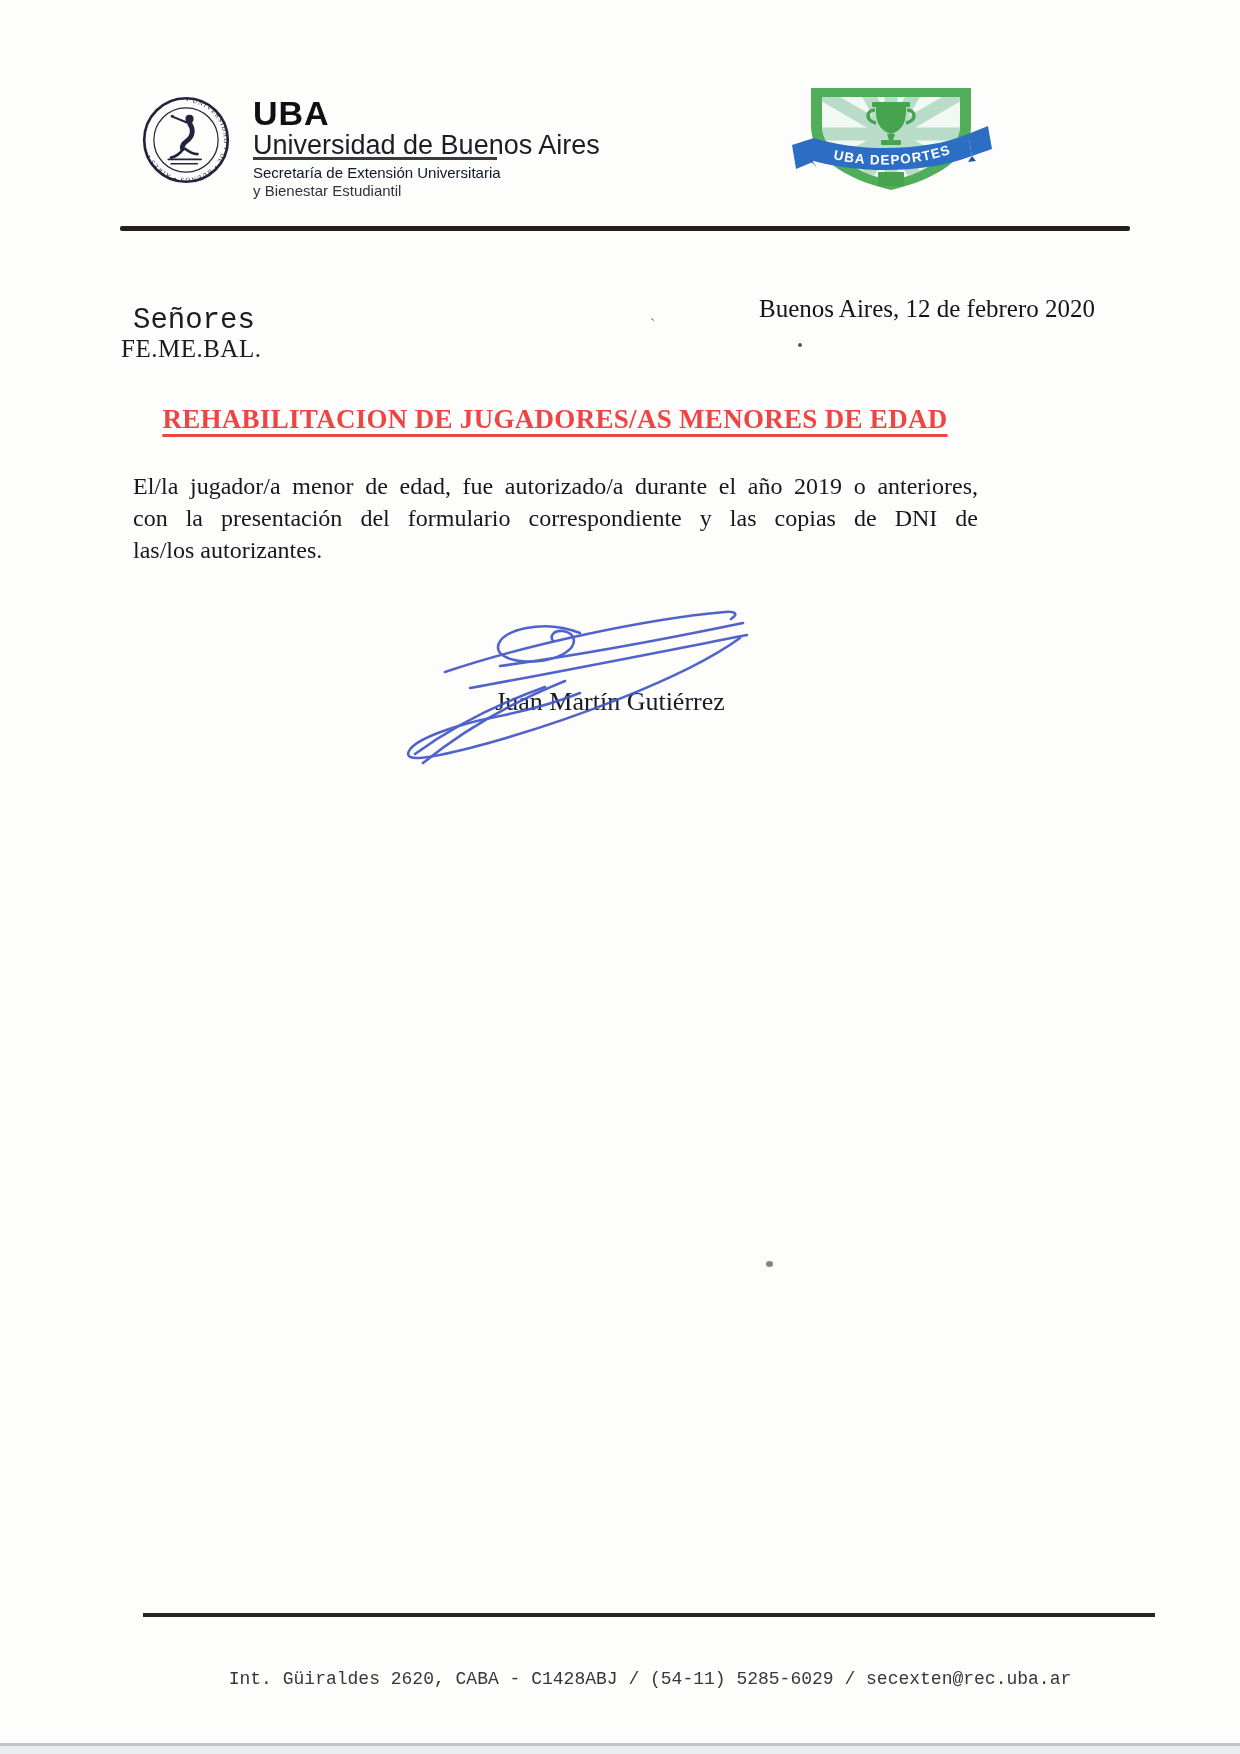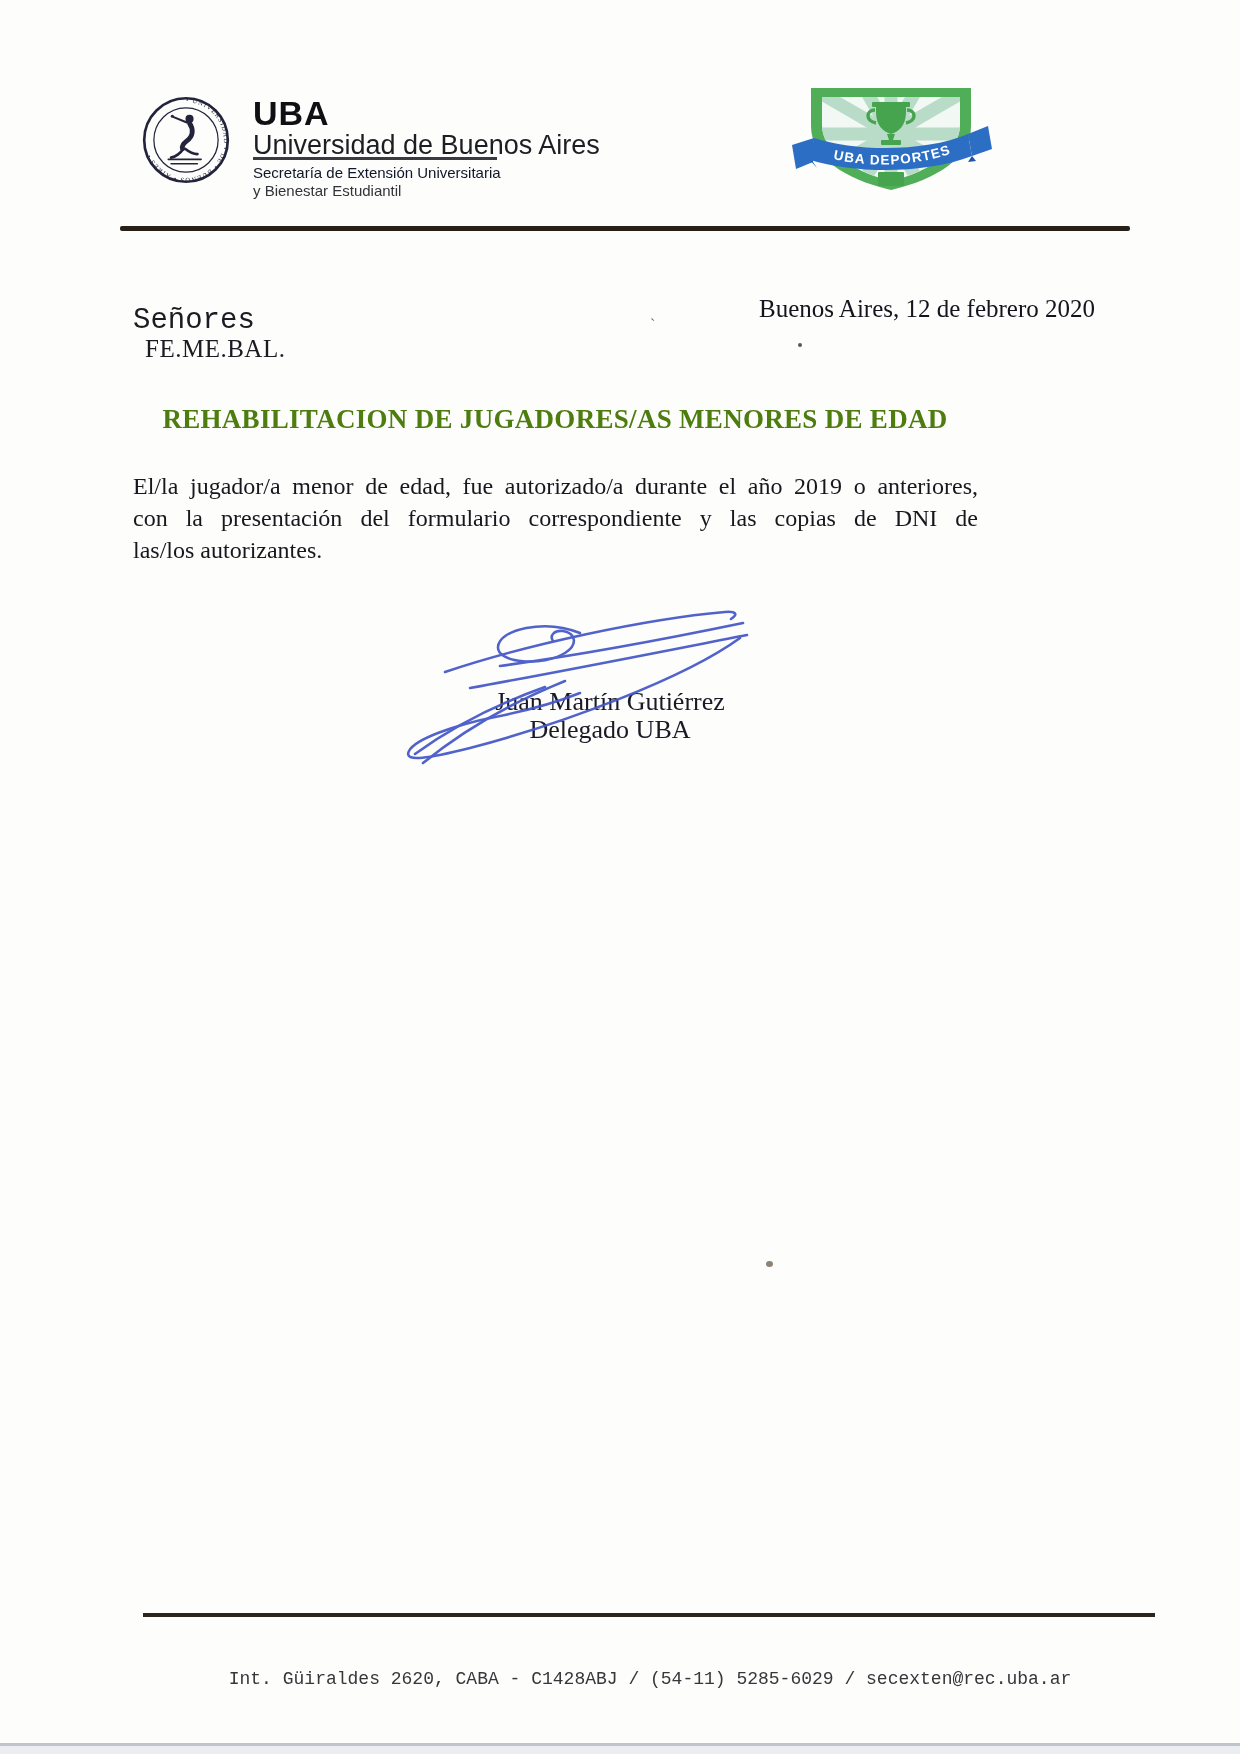--- a/index.html
+++ b/index.html
@@ -22,24 +22,24 @@
   .uba-dept2 { left:253px; top:182px; font-family:"Liberation Sans",sans-serif;
     font-size:15px; color:#33333b; }
   .shield { left:785px; top:82px; width:212px; height:114px; }
   .header-rule { left:120px; top:226px; width:1010px; height:5px;
     background:#262019; border-radius:2px; }
 
   
   .date-line { left:600px; top:269px; width:495px; text-align:right;
     font-size:25px; color:#14141e;margin-top:26px; }
   .recipient-1 { left:133px; top:304px; font-size:29px;font-family:Liberation Mono, monospace; }
-  .recipient-2 { left:145px; top:335px; font-size:25px; letter-spacing:0.5px; }
+  .recipient-2 { left:121px; top:335px; font-size:25px; letter-spacing:0.5px; }
   .letter-title { left:130px; top:404px; width:850px; text-align:center;
-    font-size:27px; font-weight:bold; letter-spacing:0.3px; color:#4d7c0f;
-    text-decoration-thickness:3px; text-underline-offset:6px; }
+    font-size:27px; font-weight:bold; letter-spacing:0.3px; color:#ef4444;
+    text-decoration:underline; text-decoration-thickness:3px; text-underline-offset:6px; }
   .body-par { left:133px; top:470px; width:845px; font-size:24px; color:#17171f; }
   .body-line { height:32px; line-height:32px; text-align:justify; text-align-last:justify; }
   .body-line.last { text-align:left; text-align-last:left; }
 
   
   .sig-name { left:455px; top:687px; width:310px; text-align:center; font-size:26px; color:#1a1a26; }
   .sig-role { left:455px; top:715px; width:310px; text-align:center; font-size:26px; color:#1a1a26; }
   .sig-svg { left:395px; top:593px; width:360px; height:182px; }
 
   
@@ -143,21 +143,20 @@
 
   <div class="abs letter-title">REHABILITACION DE JUGADORES/AS MENORES DE EDAD</div>
 
   <div class="abs body-par">
     <div class="body-line">El/la jugador/a menor de edad, fue autorizado/a durante el año 2019 o anteriores,</div>
     <div class="body-line">con la presentación del formulario correspondiente y las copias de DNI de</div>
     <div class="body-line last">las/los autorizantes.</div>
   </div>
 
   <div class="abs sig-name">Juan Martín Gutiérrez</div>
-  <div class="abs sig-role">Delegado UBA</div>
 
   <svg class="abs sig-svg" viewBox="0 0 360 182">
     <g fill="none" stroke="#4356c8" stroke-width="2.6" stroke-linecap="round" opacity="0.92">
       <path d="M 50,79 C 130,52 250,26 330,19 C 340,18 344,21 336,26"></path>
       <path d="M 185,40 C 150,26 104,36 103,54 C 102,70 148,74 170,60 C 184,51 180,40 168,38 C 160,37 154,42 158,48"></path>
       <path d="M 105,73 C 200,60 290,42 348,30"></path>
       <path d="M 75,95 C 180,76 300,52 352,42"></path>
       <path d="M 345,45 C 290,85 170,130 75,155 C 35,165 8,170 14,158 C 20,146 60,132 100,124 C 130,118 160,110 185,100"></path>
       <path d="M 28,170 C 70,136 120,108 170,88"></path>
       <path d="M 20,161 C 60,132 105,110 150,94"></path>

